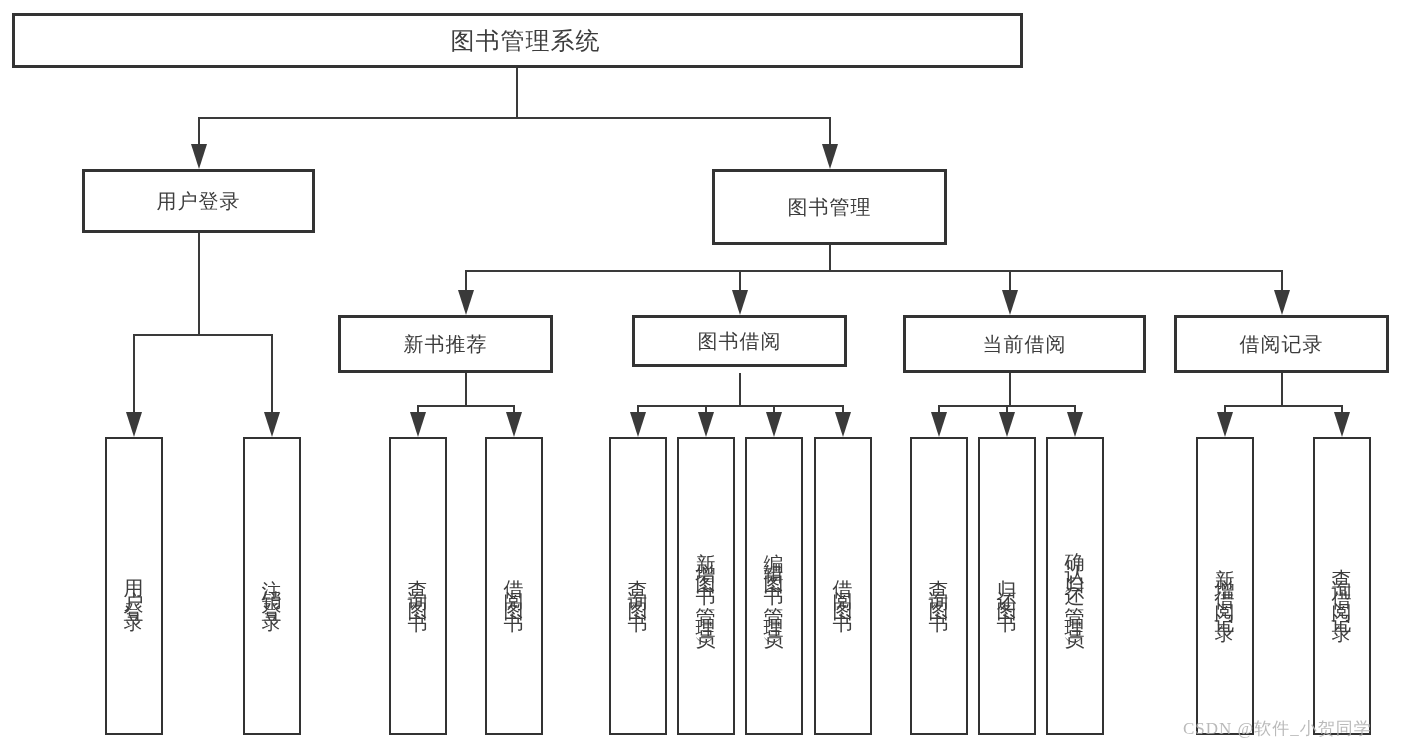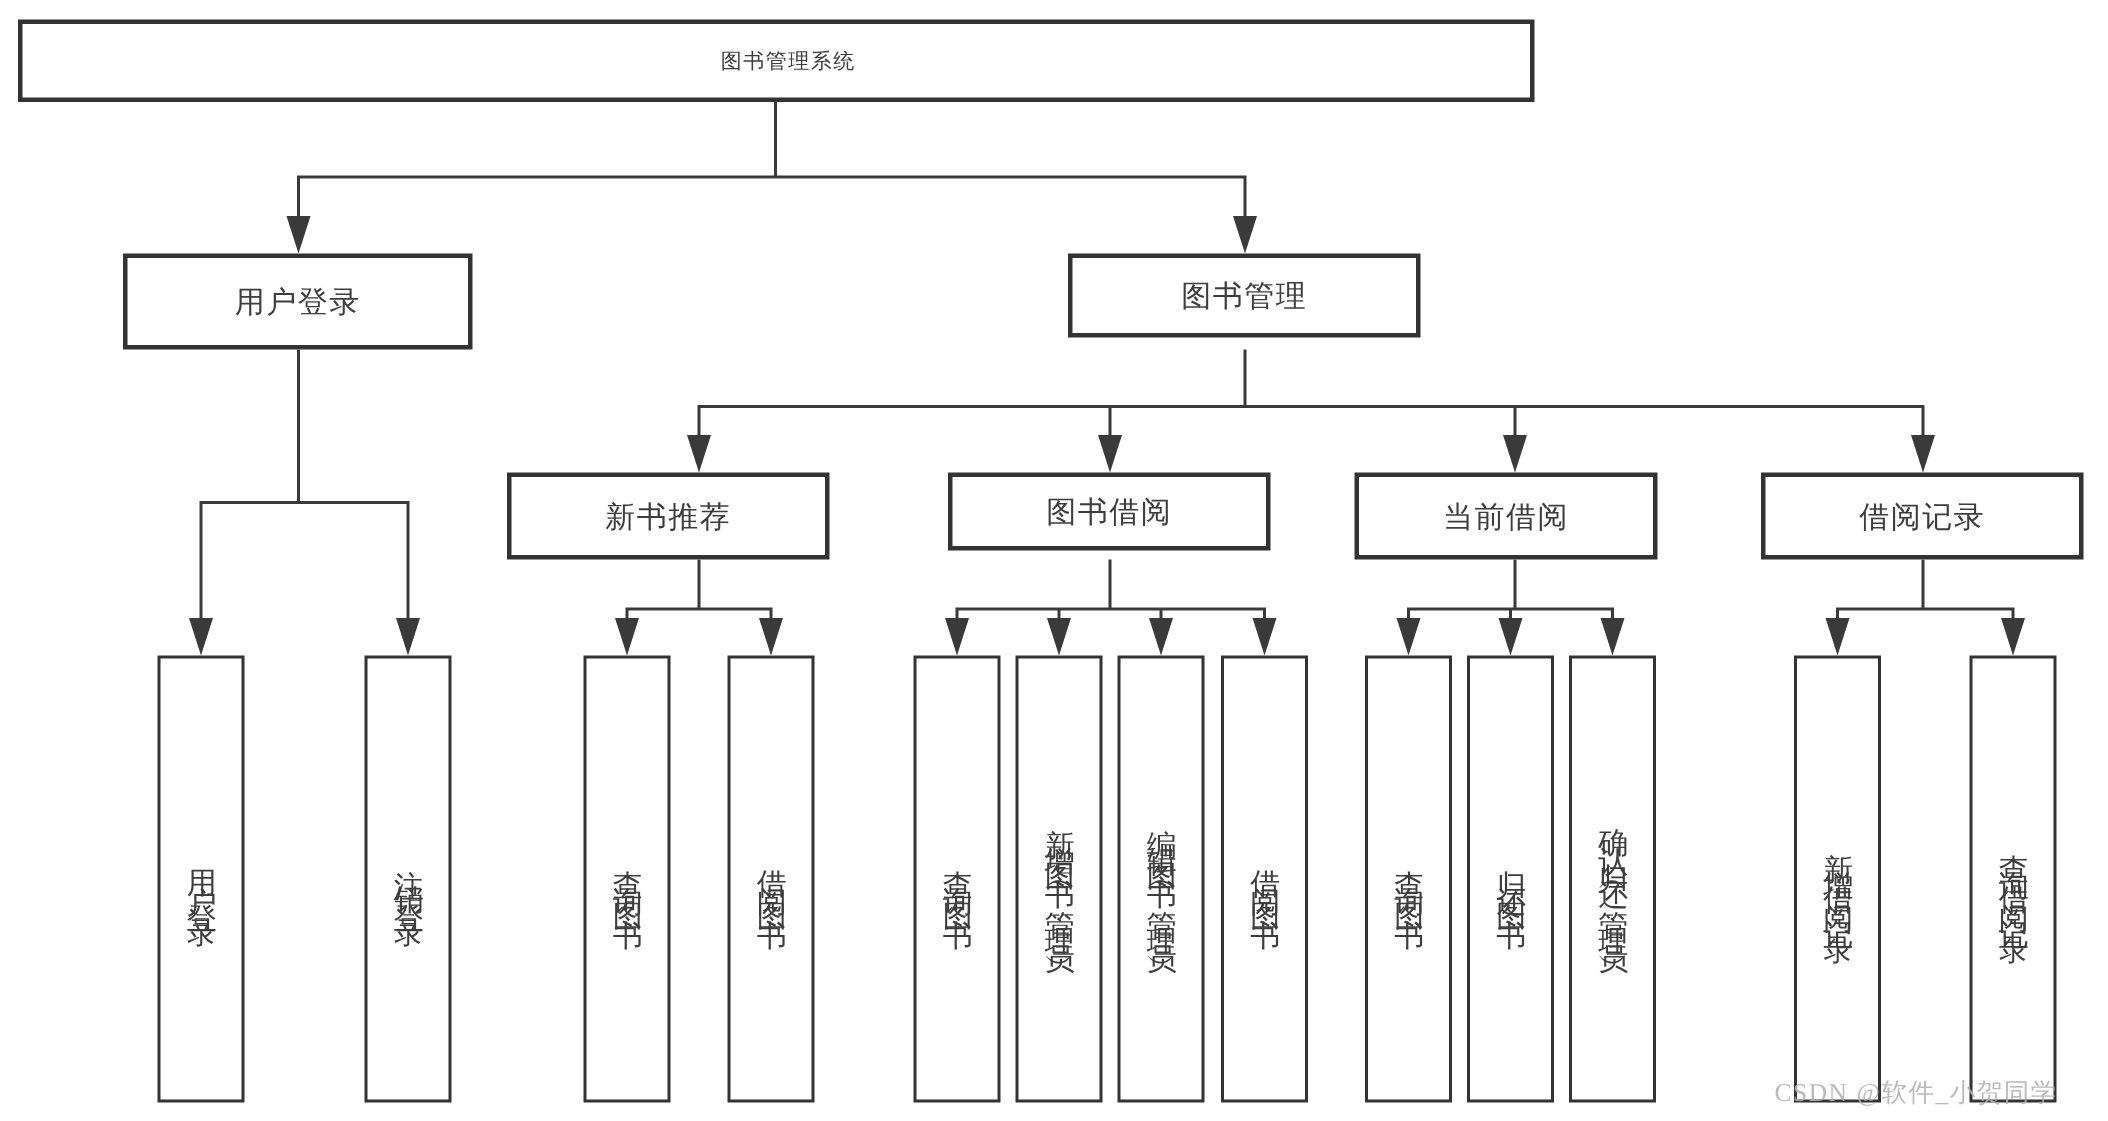--- a/index.html
+++ b/index.html
@@ -6,21 +6,21 @@
   #canvas{
     position:relative;width:1405px;height:747px;background:#ffffff;
     font-family:"Liberation Sans","DejaVu Sans",sans-serif;
     color:#3d3d3d;overflow:hidden;
   }
   .hbox{
     position:absolute;box-sizing:border-box;border:3px solid #333333;background:#ffffff;
     display:flex;align-items:center;justify-content:center;
     font-size:20px;letter-spacing:1px;color:#3d3d3d;
   }
-  .hbox.root{font-size:14px;padding-left:16px;}
+  .hbox.root{font-size:24px;padding-left:16px;}
   .vbox{
     position:absolute;box-sizing:border-box;border:2px solid #333333;background:#ffffff;
     top:437px;width:58px;height:298px;
     display:flex;align-items:center;justify-content:center;
   }
   .vtext{
     writing-mode:vertical-rl;text-orientation:mixed;
     font-size:20px;letter-spacing:11px;color:#3d3d3d;line-height:1;
     white-space:nowrap;
   }
@@ -76,31 +76,31 @@
     </g>
   </svg>
 
   <div class="hbox root" style="left:12px;top:13px;width:1011px;height:55px;">
     <span>图书管理系统</span>
   </div>
 
   <div class="hbox" style="left:82px;top:169px;width:233px;height:64px;">
     <span>用户登录</span>
   </div>
-  <div class="hbox" style="left:712px;top:169px;width:235px;height:56px;">
+  <div class="hbox" style="left:712px;top:169px;width:235px;height:76px;">
     <span>图书管理</span>
   </div>
 
   <div class="hbox" style="left:338px;top:315px;width:215px;height:58px;">
     <span>新书推荐</span>
   </div>
   <div class="hbox" style="left:632px;top:315px;width:215px;height:52px;">
     <span>图书借阅</span>
   </div>
-  <div class="hbox" style="left:903px;top:315px;width:202px;height:58px;">
+  <div class="hbox" style="left:903px;top:315px;width:243px;height:58px;">
     <span>当前借阅</span>
   </div>
   <div class="hbox" style="left:1174px;top:315px;width:215px;height:58px;">
     <span>借阅记录</span>
   </div>
 
   <div class="vbox" style="left:105px;">
     <span class="vtext">用户登录</span>
   </div>
   <div class="vbox" style="left:243px;">

